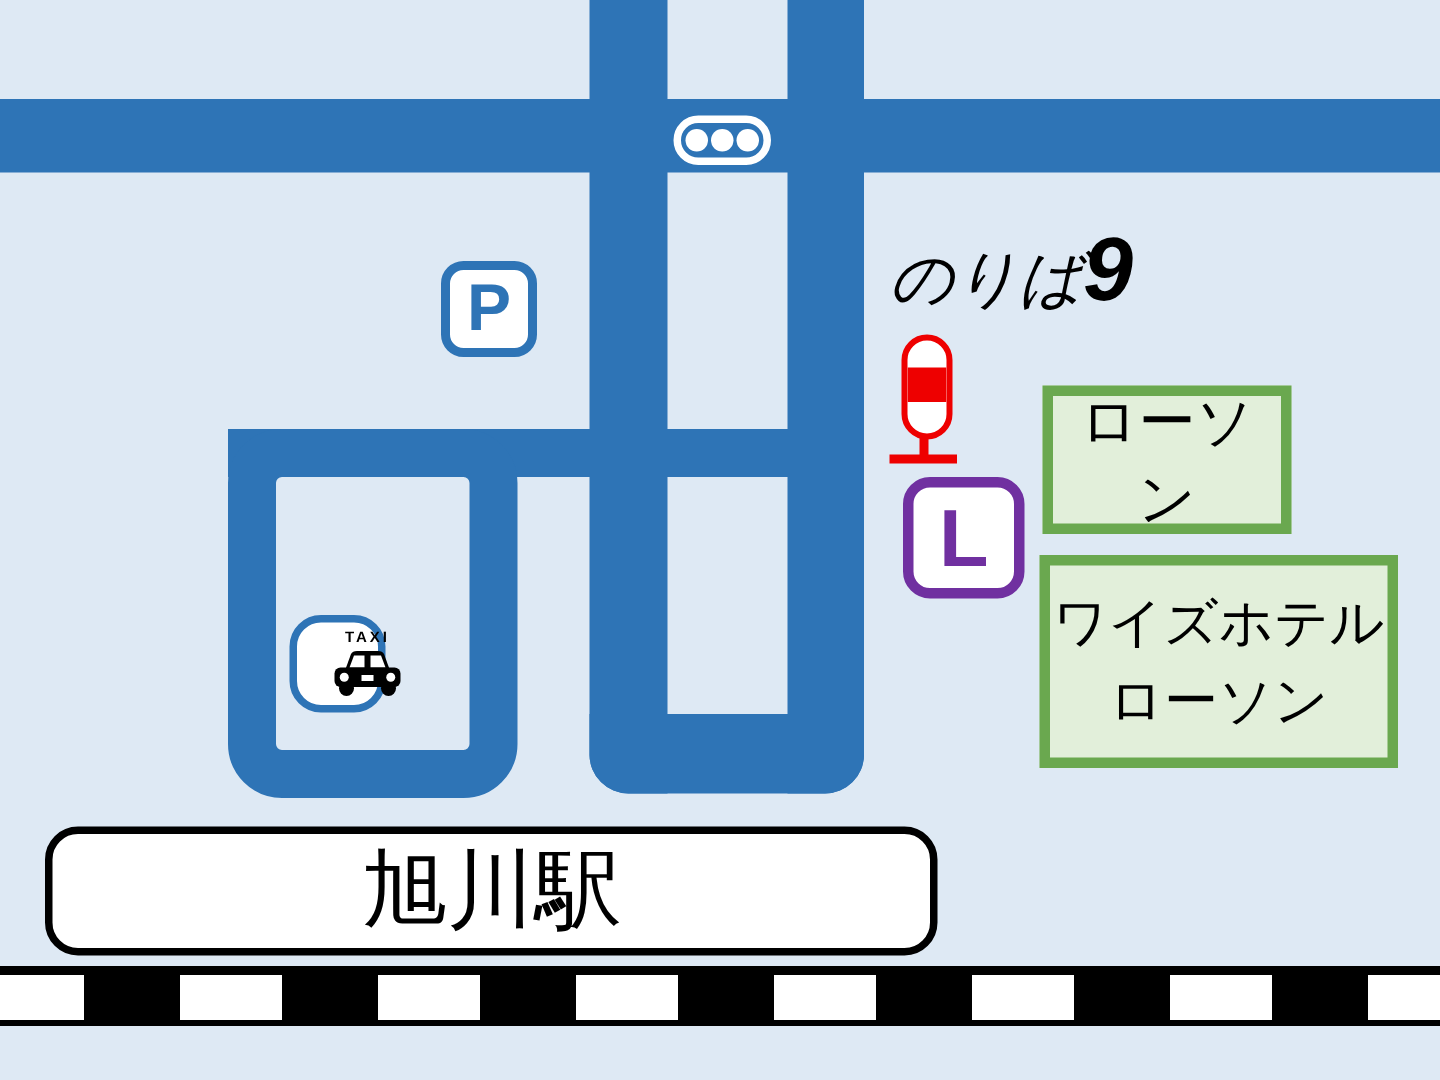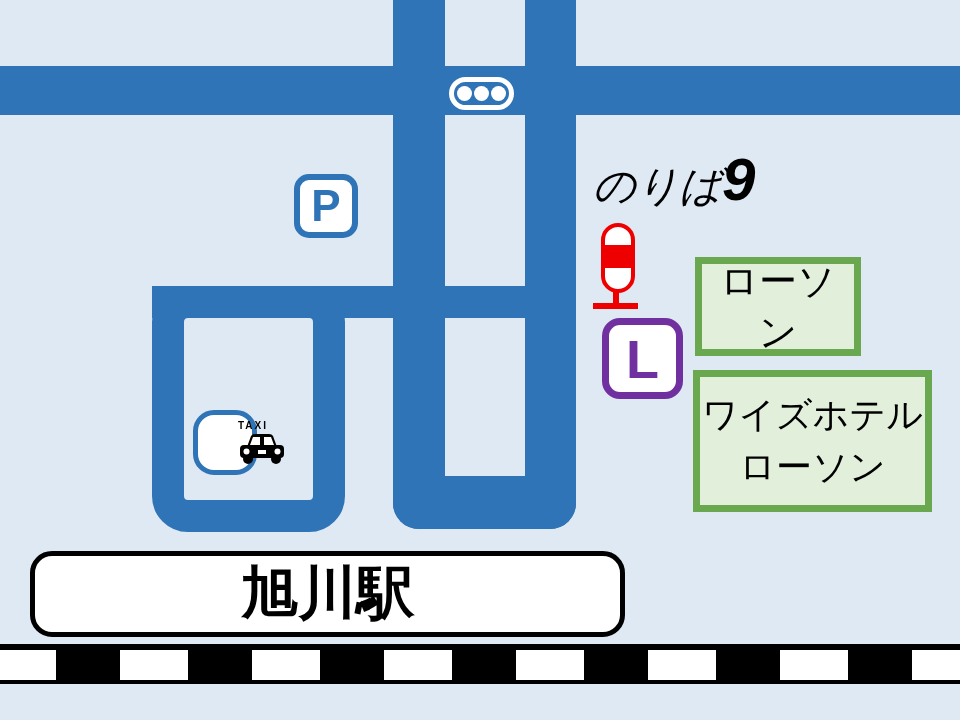--- a/index.html
+++ b/index.html
@@ -31,21 +31,21 @@
   #parking{
     position:absolute;left:294px;top:174px;width:64px;height:64px;box-sizing:border-box;
     background:var(--white,#fff);border:6px solid var(--blue,#2E74B6);border-radius:15px;
     display:flex;align-items:center;justify-content:center;
     color:var(--blue,#2E74B6);font-size:44px;font-weight:bold;
   }
   
   #taxi{
     position:absolute;left:193px;top:410px;width:64px;height:65px;box-sizing:border-box;
     background:var(--white,#fff);border:5px solid var(--blue,#2E74B6);border-radius:21px;
-    display:flex;flex-direction:column;align-items:flex-start;justify-content:flex-start;padding-left:40px;
+    display:flex;flex-direction:column;align-items:center;justify-content:flex-start;padding-left:40px;
   }
   #taxi .word{font-size:10px;font-weight:bold;letter-spacing:2px;margin-top:5px;color:var(--black,#000);}
   #taxi svg{display:block;margin-top:0px;}
   
   #noriba{
     position:absolute;left:593px;top:150px;display:flex;align-items:baseline;font-style:italic;
   }
   #noriba .prefix{font-size:42px;line-height:1.2;}
   #noriba .num{font-size:60px;font-weight:bold;line-height:1;}
   
@@ -72,21 +72,20 @@
     text-align:center;
   }
   #lawson-box{left:695px;top:238px;width:166px;height:99px;font-size:38px;margin-top:19px;}
   #hotel-box{left:693px;top:370px;width:239px;height:142px;font-size:36px;line-height:1.45;}
   
   #station-box{
     position:absolute;left:30px;top:551px;width:595px;height:86px;box-sizing:border-box;
     background:var(--white,#fff);border:5px solid var(--black,#000);border-radius:22px;
     display:flex;align-items:center;justify-content:center;
     font-size:58px;
-    font-weight:bold;
   }
   
   #railway{position:absolute;left:0;top:644px;width:960px;height:40px;background:var(--black,#000);}
   #railway-ties{
     position:absolute;left:0;top:6px;width:960px;height:30px;
     background:repeating-linear-gradient(90deg,var(--white,#fff) 0 68px,var(--black,#000) 68px 132px);
     background-position:-12px 0;
   }
 </style>
 </head>

